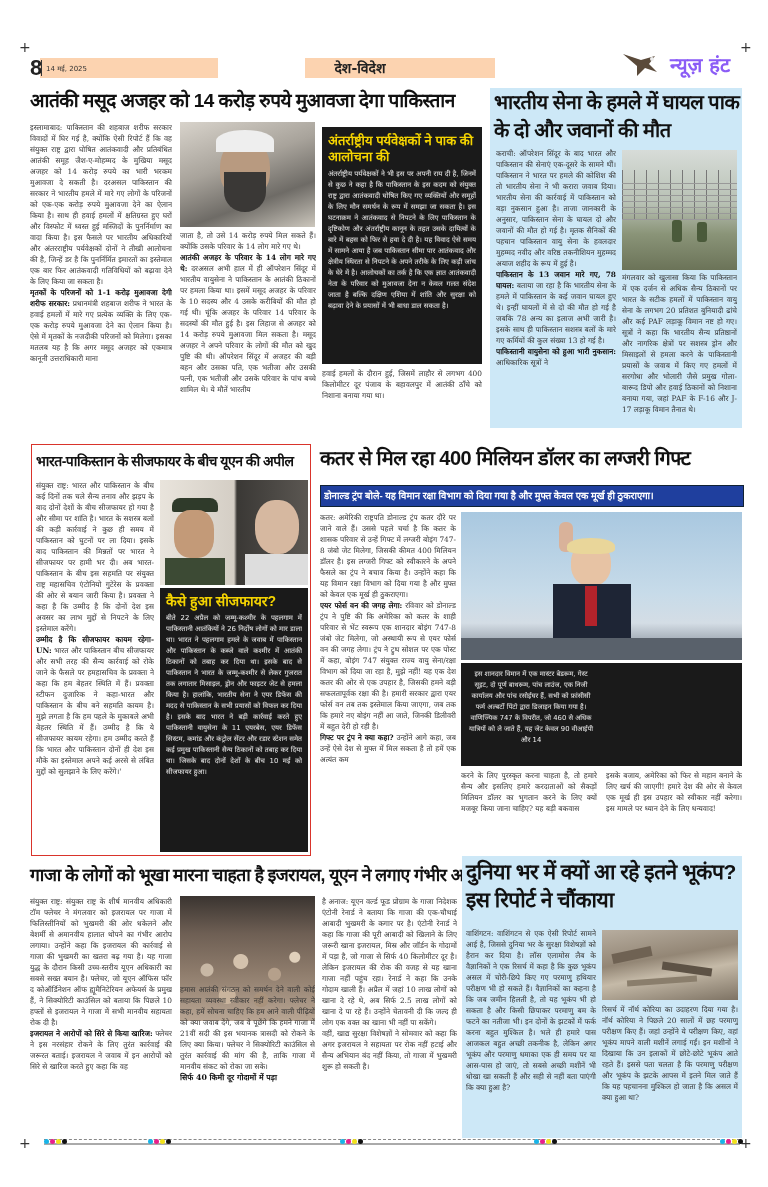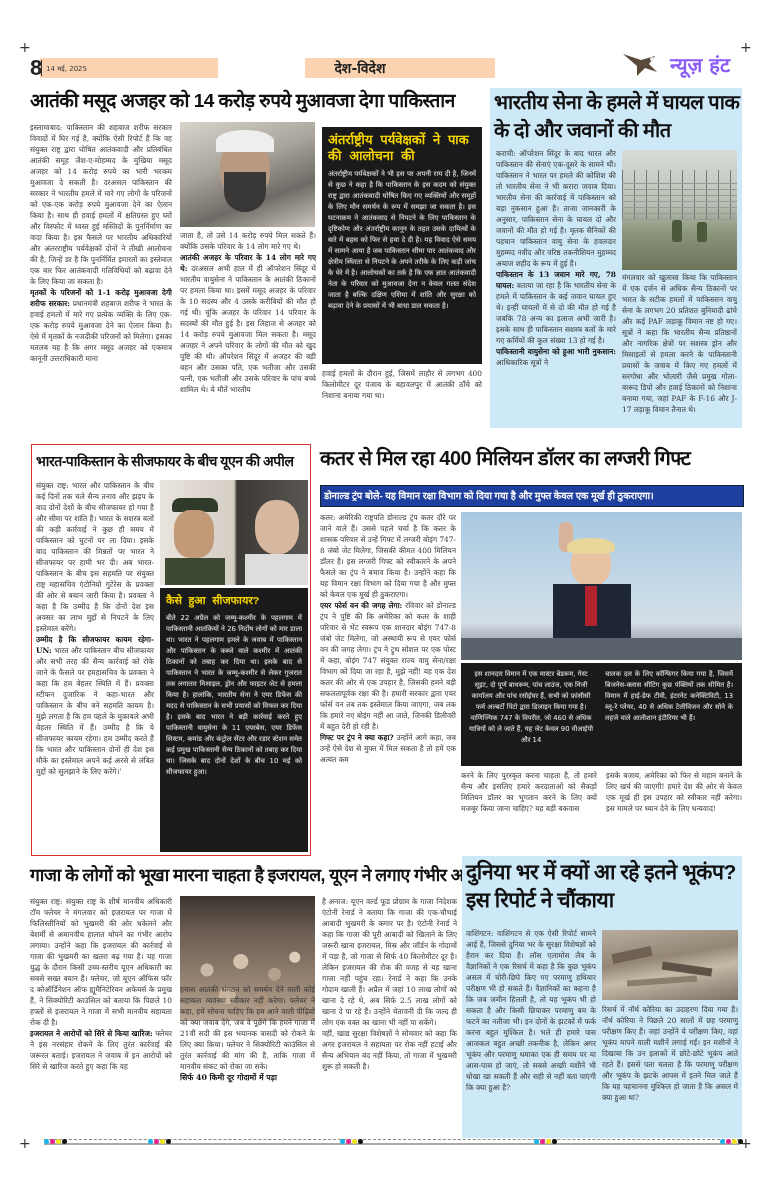--- a/index.html
+++ b/index.html
@@ -10,21 +10,21 @@
 .pageno{left:30px;top:58px;font-size:22px;font-weight:bold;line-height:20px;font-family:"Liberation Sans",sans-serif}
 .date{left:46px;top:64px;font-size:7px;color:#333}
 .section{left:300px;top:58px;font-size:14px;font-weight:bold;width:120px;text-align:center;line-height:20px}
 .logo{right:38px;top:52px;font-size:20px;font-weight:bold;line-height:26px}
 .logo .a{color:#8b5cf6}.logo .b{color:#8b5cf6}
 .bird{right:105px;top:50px;width:44px;height:28px}
 .h1{font-family:"Liberation Sans",sans-serif;font-weight:bold;color:#111;letter-spacing:-0.5px}
 .body{font-size:7.4px;line-height:11px;color:#333;text-align:justify;overflow:hidden;font-family:"DejaVu Serif",serif}
 .body b{color:#111}
 .blackbox{background:#1a1a1a;color:#eee}
-.yellowh{color:#f5d400;font-weight:bold;font-family:Liberation Mono, monospace}
+.yellowh{color:#f5d400;font-weight:bold;font-family:Liberation Sans, sans-serif}
 .photo{position:absolute;overflow:hidden}
 .bluebg{background:#cde8f7}
 .regline{position:absolute;left:44px;top:1139px;width:696px;border-top:1px dashed #888}
 .regline2{position:absolute;left:44px;top:1143px;width:696px;border-top:2px solid #aaa}
 .cmyk{position:absolute;top:1139px;display:flex;gap:1px}
 .cmyk i{display:block;width:5px;height:5px;border-radius:50%}
 </style>
 </head>
 <body>
 
@@ -88,21 +88,21 @@
   <b>उम्मीद है कि सीजफायर कायम रहेगा- UN:</b> <span>भारत और पाकिस्तान बीच सीजफायर और सभी तरह की सैन्य कार्रवाई को रोके जाने के फैसले पर हमहासचिव के प्रवक्ता ने कहा कि हम बेहतर स्थिति में हैं। प्रवक्ता स्टीफन दुजारिक ने कहा-भारत और पाकिस्तान के बीच बने सहमति कायम है। मुझे लगता है कि हम पहले के मुकाबले अभी बेहतर स्थिति में हैं। उम्मीद है कि ये सीजफायर कायम रहेगा। हम उम्मीद करते हैं कि भारत और पाकिस्तान दोनों ही देश इस मौके का इस्तेमाल अपने कई अरसे से लंबित मुद्दों को सुलझाने के लिए करेंगे।'</span>
 </div>
 <div class="photo" style="left:160px;top:480px;width:148px;height:105px;background:linear-gradient(90deg,#e9e4dc 0%,#d4cec5 50%,#3a3835 52%,#5b5752 100%)">
   <div style="position:absolute;left:12px;top:18px;width:46px;height:14px;background:#2f3a2a;border-radius:8px 8px 2px 2px"></div>
   <div style="position:absolute;left:14px;top:30px;width:40px;height:48px;background:#c39a78;border-radius:40%"></div>
   <div style="position:absolute;left:5px;top:78px;width:60px;height:30px;background:#3c4a34"></div>
   <div style="position:absolute;left:95px;top:20px;width:44px;height:54px;background:#d6b8a0;border-radius:45%"></div>
   <div style="position:absolute;left:85px;top:74px;width:64px;height:32px;background:#ddd"></div>
 </div>
 <div class="abs blackbox" style="left:160px;top:588px;width:148px;height:264px;padding:4px 6px">
-  <div class="yellowh" style="font-size:11px;line-height:18px">कैसे हुआ सीजफायर?</div>
+  <div class="yellowh" style="font-size:14px;line-height:18px">कैसे हुआ सीजफायर?</div>
   <div class="body" style="color:#eee;margin-top:3px;height:236px;font-family:'DejaVu Sans',sans-serif;font-size:6.9px">बीते 22 अप्रैल को जम्मू-कश्मीर के पहलगाम में पाकिस्तानी आतंकियों ने 26 निर्दोष लोगों को मार डाला था। भारत ने पहलगाम हमले के जवाब में पाकिस्तान और पाकिस्तान के कब्जे वाले कश्मीर में आतंकी ठिकानों को तबाह कर दिया था। इसके बाद से पाकिस्तान ने भारत के जम्मू-कश्मीर से लेकर गुजरात तक लगातार मिसाइल, ड्रोन और फाइटर जेट से हमला किया है। हालांकि, भारतीय सेना ने एयर डिफेंस की मदद से पाकिस्तान के सभी प्रयासों को विफल कर दिया है। इसके बाद भारत ने बड़ी कार्रवाई करते हुए पाकिस्तानी वायुसेना के 11 एयरबेस, एयर डिफेंस सिस्टम, कमांड और कंट्रोल सेंटर और रडार स्टेशन समेत कई प्रमुख पाकिस्तानी सैन्य ठिकानों को तबाह कर दिया था। जिसके बाद दोनों देशों के बीच 10 मई को सीजफायर हुआ।</div>
 </div>
 
 <div class="abs h1" style="left:320px;top:444px;width:425px;font-size:20px;line-height:28px;white-space:nowrap">कतर से मिल रहा 400 मिलियन डॉलर का लग्जरी गिफ्ट</div>
 <div class="abs" style="left:320px;top:485px;width:424px;height:22px;background:#1f3f9e;border:1px solid #123"></div>
 <div class="abs" style="left:324px;top:488px;width:418px;color:#fff;font-size:9.6px;font-weight:bold;line-height:16px;white-space:nowrap;overflow:hidden;font-family:'Liberation Sans',sans-serif">डोनाल्ड ट्रंप बोले- यह विमान रक्षा विभाग को दिया गया है और मुफ्त केवल एक मूर्ख ही ठुकराएगा।</div>
 <div class="abs body" style="left:320px;top:512px;width:136px;height:343px">
   <span>कतर: अमेरिकी राष्ट्रपति डोनाल्ड ट्रंप कतर दौरे पर जाने वाले हैं। उससे पहले चर्चा है कि कतर के शासक परिवार से उन्हें गिफ्ट में लग्जरी बोइंग 747-8 जंबो जेट मिलेगा, जिसकी कीमत 400 मिलियन डॉलर है। इस लग्जरी गिफ्ट को स्वीकारने के अपने फैसले का ट्रंप ने बचाव किया है। उन्होंने कहा कि यह विमान रक्षा विभाग को दिया गया है और मुफ्त को केवल एक मूर्ख ही ठुकराएगा।</span><br>
   <b>एयर फोर्स वन की जगह लेगा:</b> <span>रविवार को डोनाल्ड ट्रंप ने पुष्टि की कि अमेरिका को कतर के शाही परिवार से भेंट स्वरूप एक शानदार बोइंग 747-8 जंबो जेट मिलेगा, जो अस्थायी रूप से एयर फोर्स वन की जगह लेगा। ट्रंप ने ट्रुथ सोशल पर एक पोस्ट में कहा, बोइंग 747 संयुक्त राज्य वायु सेना/रक्षा विभाग को दिया जा रहा है, मुझे नहीं! यह एक देश कतर की ओर से एक उपहार है, जिसकी हमने बड़ी सफलतापूर्वक रक्षा की है। हमारी सरकार द्वारा एयर फोर्स वन तब तक इस्तेमाल किया जाएगा, जब तक कि हमारे नए बोइंग नहीं आ जाते, जिनकी डिलीवरी में बहुत देरी हो रही है।</span><br>
   <b>गिफ्ट पर ट्रंप ने क्या कहा?</b> <span>उन्होंने आगे कहा, जब उन्हें ऐसे देश से मुफ्त में मिल सकता है तो हमें एक अत्यंत कम</span>
@@ -111,21 +111,20 @@
   <div style="position:absolute;left:98px;top:10px;width:14px;height:30px;background:#d9b29a;border-radius:6px"></div>
   <div style="position:absolute;left:110px;top:30px;width:40px;height:44px;background:#e7c3a4;border-radius:45%"></div>
   <div style="position:absolute;left:106px;top:26px;width:48px;height:16px;background:#e9d69a;border-radius:50% 50% 30% 30%"></div>
   <div style="position:absolute;left:92px;top:72px;width:78px;height:76px;background:#1e2535"></div>
   <div style="position:absolute;left:124px;top:74px;width:12px;height:40px;background:#b3232b"></div>
   <div style="position:absolute;left:0;top:126px;width:281px;height:22px;background:#59616b"></div>
 </div>
 <div class="abs blackbox" style="left:461px;top:663px;width:281px;height:103px;padding:4px 6px">
   <div style="display:flex;gap:10px;margin-top:2px">
     <div class="body" style="color:#eee;width:128px;height:76px;font-family:'DejaVu Sans',sans-serif;font-size:6.8px;text-align:center">इस शानदार विमान में एक मास्टर बेडरूम, गेस्ट सूइट, दो पूर्ण बाथरूम, पांच लाउंज, एक निजी कार्यालय और पांच रसोईघर हैं, सभी को फ्रांसीसी फर्म अल्बर्टो पिंटो द्वारा डिजाइन किया गया है। वाणिज्यिक 747 के विपरीत, जो 460 से अधिक यात्रियों को ले जाते हैं, यह जेट केवल 90 वीआईपी और 14</div>
-    <div class="body" style="color:#eee;width:128px;height:76px;font-family:'DejaVu Sans',sans-serif;font-size:6.8px">चालक दल के लिए कॉन्फिगर किया गया है, जिसमें बिजनेस-क्लास सीटिंग कुछ पंक्तियों तक सीमित है। विमान में हाई-डेफ टीवी, इंटरनेट कनेक्टिविटी, 13 ब्लू-रे प्लेयर, 40 से अधिक टेलीविजन और सोने के लहजे वाले आलीशान इंटीरियर भी हैं।</div>
   </div>
 </div>
 <div class="abs body" style="left:461px;top:770px;width:136px;height:84px">करने के लिए पुरस्कृत करना चाहता है, तो हमारे सैन्य और इसलिए हमारे करदाताओं को सैकड़ों मिलियन डॉलर का भुगतान करने के लिए क्यों मजबूर किया जाना चाहिए? यह बड़ी बकवास</div>
 <div class="abs body" style="left:606px;top:770px;width:136px;height:84px">इसके बजाय, अमेरिका को फिर से महान बनाने के लिए खर्च की जाएगी! हमारे देश की ओर से केवल एक मूर्ख ही इस उपहार को स्वीकार नहीं करेगा। इस मामले पर ध्यान देने के लिए धन्यवाद!</div>
 
 <div class="abs h1" style="left:30px;top:862px;width:430px;font-size:17.5px;line-height:26px;white-space:nowrap">गाजा के लोगों को भूखा मारना चाहता है इजरायल, यूएन ने लगाए गंभीर आरोप</div>
 <div class="abs body" style="left:30px;top:896px;width:142px;height:242px">
   <span>संयुक्त राष्ट्र: संयुक्त राष्ट्र के शीर्ष मानवीय अधिकारी टॉम फ्लेचर ने मंगलवार को इजरायल पर गाजा में फिलिस्तीनियों को भुखमरी की ओर धकेलने और बेशर्मी से अमानवीय हालात थोपने का गंभीर आरोप लगाया। उन्होंने कहा कि इजरायल की कार्रवाई से गाजा की भुखमरी का खतरा बढ़ गया है। यह गाजा युद्ध के दौरान किसी उच्च-स्तरीय यूएन अधिकारी का सबसे सख्त बयान है। फ्लेचर, जो यूएन ऑफिस फॉर द कोऑर्डिनेशन ऑफ ह्यूमैनिटेरियन अफेयर्स के प्रमुख हैं, ने सिक्योरिटी काउंसिल को बताया कि पिछले 10 हफ्तों से इजरायल ने गाजा में सभी मानवीय सहायता रोक दी है।</span><br>
   <b>इजरायल ने आरोपों को सिरे से किया खारिज:</b> <span>फ्लेचर ने इस नरसंहार रोकने के लिए तुरंत कार्रवाई की जरूरत बताई। इजरायल ने जवाब में इन आरोपों को सिरे से खारिज करते हुए कहा कि वह</span>
 </div>

